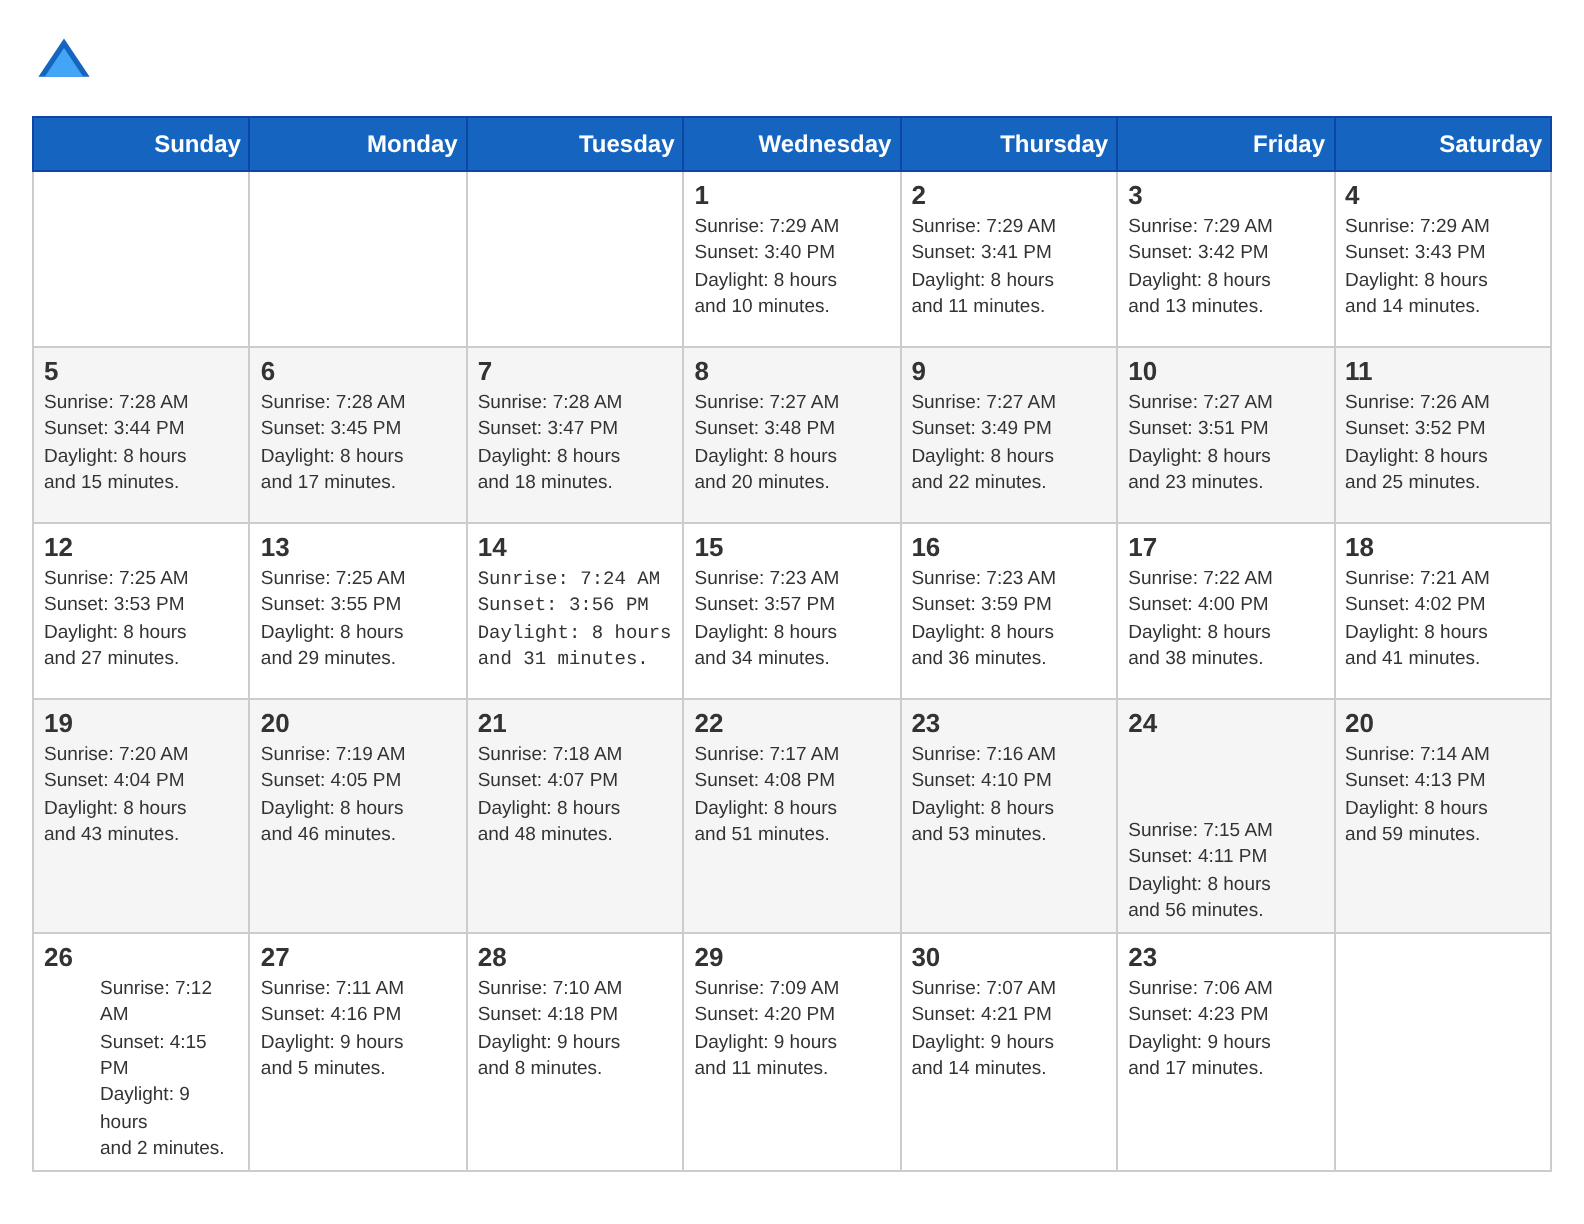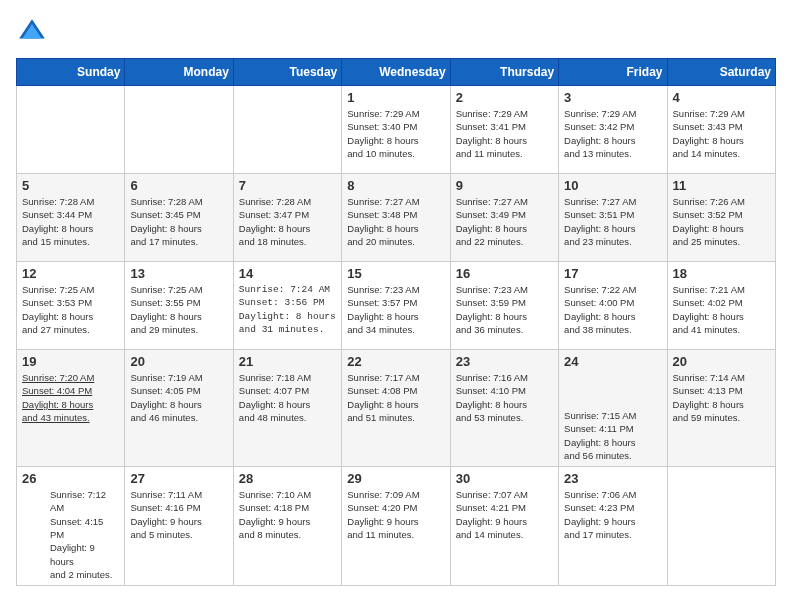--- a/index.html
+++ b/index.html
@@ -251,21 +251,21 @@
           <div class="day-number">18</div>
           <div class="day-detail" style="white-space: pre-line;">Sunrise: 7:21 AM
 Sunset: 4:02 PM
 Daylight: 8 hours
 and 41 minutes.</div>
         </td>
       </tr>
       <tr>
         <td>
           <div class="day-number">19</div>
-          <div class="day-detail" style="white-space: pre-line; text-decoration: underline;">Sunrise: 7:20 AM
+          <div class="day-detail" style="white-space: pre-line;">Sunrise: 7:20 AM
 Sunset: 4:04 PM
 Daylight: 8 hours
 and 43 minutes.</div>
         </td>
         <td>
           <div class="day-number">20</div>
           <div class="day-detail" style="white-space: pre-line;">Sunrise: 7:19 AM
 Sunset: 4:05 PM
 Daylight: 8 hours
 and 46 minutes.</div>

